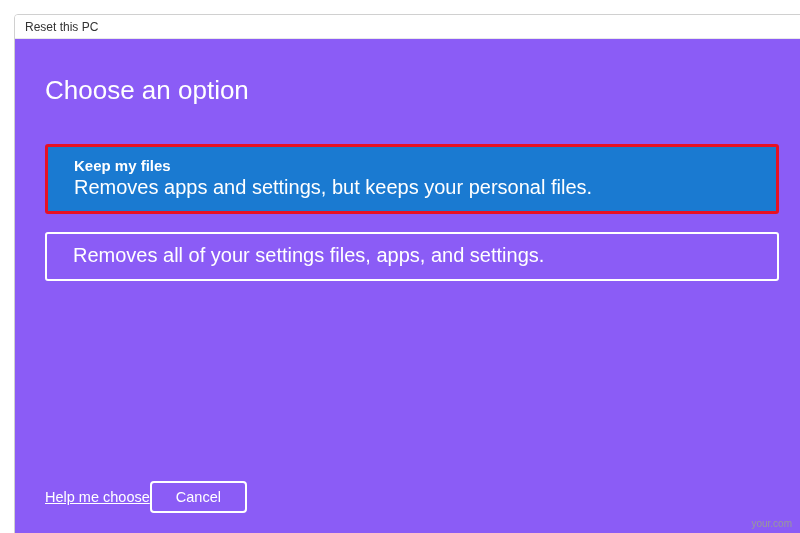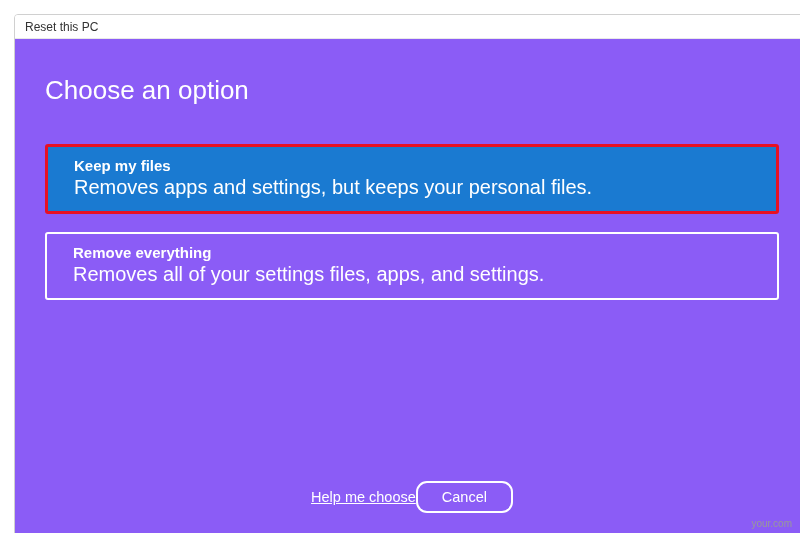--- a/index.html
+++ b/index.html
@@ -72,32 +72,32 @@
     .option-desc {
       font-size: 20px;
       font-weight: 400;
     }
     .footer {
       position: absolute;
       bottom: 28px;
       left: 30px;
       right: 30px;
       display: flex;
-      justify-content: center;
+      justify-content: flex-start;
       align-items: center;
     }
     .help-link {
       color: #ffffff;
       font-size: 14.5px;
       text-decoration: underline;
       cursor: pointer;
     }
     .cancel-btn {
       border: 2px solid #ffffff;
-      border-radius: 11px;
+      border-radius: 4px;
       background: transparent;
       color: #ffffff;
       font-size: 14.5px;
       padding: 6px 24px;
       cursor: pointer;
       font-family: inherit;
     }
     .watermark {
       position: absolute;
       bottom: 4px;
@@ -115,21 +115,20 @@
   </div>
   <div class="content">
     <h1 class="heading">Choose an option</h1>
 
     <div class="options">
       <div class="option highlighted">
         <div class="option-title">Keep my files</div>
         <div class="option-desc">Removes apps and settings, but keeps your personal files.</div>
       </div>
       <div class="option">
-        <div class="option-title">Remove everything</div>
         <div class="option-desc">Removes all of your settings files, apps, and settings.</div>
       </div>
     </div>
 
     <div class="footer">
       <a class="help-link">Help me choose</a>
       <button class="cancel-btn">Cancel</button>
     </div>
   </div>
 </div>

